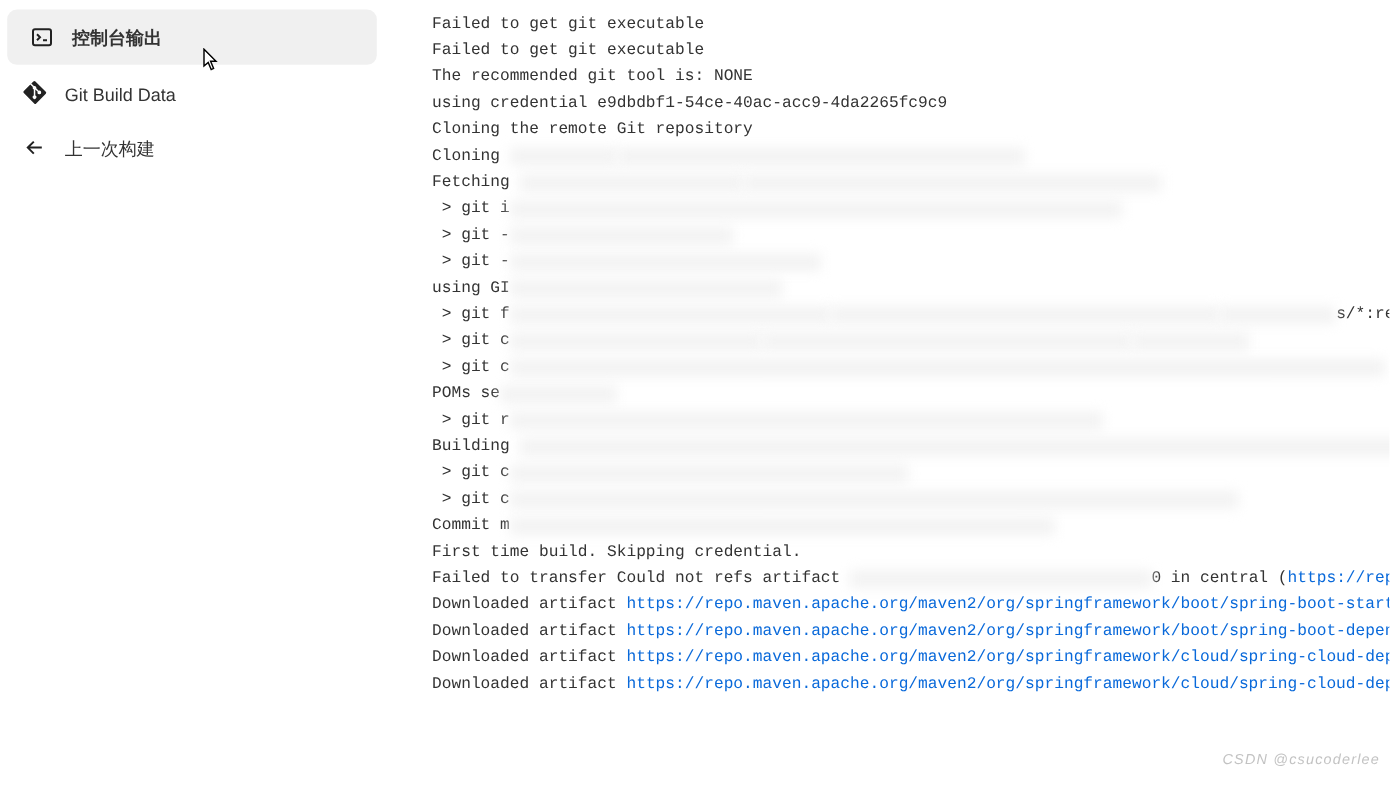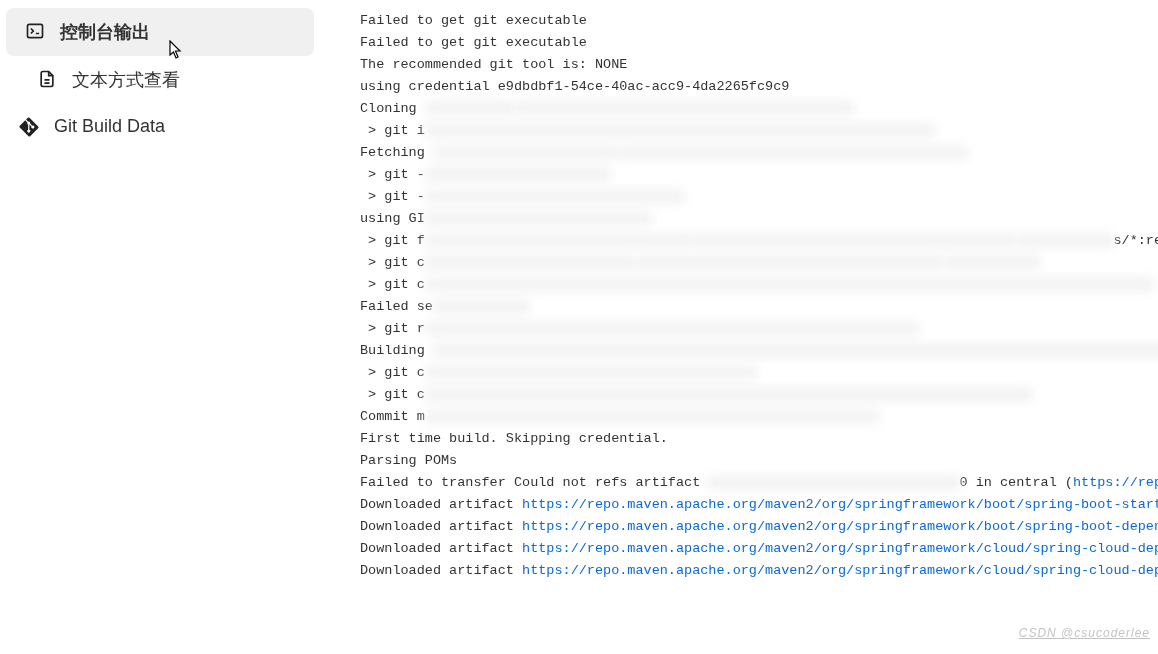--- a/index.html
+++ b/index.html
@@ -1,84 +1,83 @@
 <!DOCTYPE html>
 <html><head>
   <meta charset="utf-8">
   <style>
     * { box-sizing: border-box; margin: 0; padding: 0; }
     body { font-family: -apple-system, "Segoe UI", Arial, sans-serif; font-size: 14px; color: #333; background: #fff; display: flex; height: 654px; width: 1158px; overflow: hidden; }
     .sidebar { width: 320px; flex-shrink: 0; padding: 8px 0; }
-    .sidebar-item { display: flex; align-items: flex-start; padding: 12px 18px; cursor: pointer; font-size: 18px; color: #333; }
+    .sidebar-item { display: flex; align-items: flex-end; padding: 12px 18px; cursor: pointer; font-size: 15px; color: #333; }
     .sidebar-item.active { background: #f0f0f0; border-radius: 8px; margin: 0 6px; font-weight: 600; }
     .sidebar-item.sub { padding-left: 36px; }
     .sidebar-item .icon { width: 22px; height: 22px; margin-right: 14px; display: inline-flex; align-items: center; justify-content: center; flex-shrink: 0; color: #222; }
     .sidebar-item .icon svg { width: 20px; height: 20px; }
     .console { flex: 1; padding: 10px 0 10px 40px; font-family: "Consolas", "Menlo", "Courier New", monospace; font-size: 13.5px; line-height: 22px; color: #333; overflow: hidden; white-space: nowrap; position: relative; }
     .console .line { white-space: pre; }
     .console .link { color: #0969da; }
     .console .blur { filter: blur(5px); background: #f3f3f3; color: transparent; border-radius: 2px; }
     .cursor { position: absolute; width: 16px; height: 22px; z-index: 10; pointer-events: none; }
     .cursor svg { width: 14px; height: 20px; fill: #fff; stroke: #000; stroke-width: 1.2; }
-    .overlay-text { position: absolute; right: 8px; bottom: 10px; font-size: 12px; color: rgba(120,120,120,0.45); font-family: sans-serif; letter-spacing: 1px; font-style: italic; text-decoration: underline; }
+    .overlay-text { position: absolute; right: 8px; bottom: 10px; font-size: 12px; color: rgba(120,120,120,0.45); font-family: sans-serif; letter-spacing: 1px; font-style: italic; }
   </style>
 </head>
 <body>
 
 <div class="sidebar">
   <div class="sidebar-item active">
     <span class="icon">
       <svg viewBox="0 0 24 24" fill="none" stroke="currentColor" stroke-width="2">
           <rect x="3" y="4" width="18" height="16" rx="2"></rect>
           <path d="M7 9l3 3-3 3M13 15h4"></path>
         </svg>
     </span>
     <span>控制台输出</span>
   </div>
-  <div class="sidebar-item sub">
-    <span class="icon">
-      <svg viewBox="0 0 24 24" fill="none" stroke="currentColor" stroke-width="2">
-          <path d="M14 3H7a2 2 0 0 0-2 2v14a2 2 0 0 0 2 2h10a2 2 0 0 0 2-2V8l-5-5z"></path>
-          <path d="M14 3v5h5M9 13h6M9 17h6"></path>
-        </svg>
-    </span>
-    <span>文本方式查看</span>
-  </div>
   <div class="sidebar-item">
     <span class="icon">
       <svg viewBox="0 0 24 24" fill="currentColor">
           <path d="M23 11.4 12.6 1a1.4 1.4 0 0 0-2 0L8.5 3l2.6 2.6a1.8 1.8 0 0 1 2.3 2.3l2.5 2.5a1.8 1.8 0 1 1-1 1l-2.4-2.3v6.1a1.8 1.8 0 1 1-1.5 0V9a1.8 1.8 0 0 1-1-2.3L7.5 4 1 10.6a1.4 1.4 0 0 0 0 2L11.4 23a1.4 1.4 0 0 0 2 0L23 13.4a1.4 1.4 0 0 0 0-2z"></path>
         </svg>
     </span>
     <span>Git Build Data</span>
   </div>
+  <div class="sidebar-item">
+    <span class="icon">
+      <svg viewBox="0 0 24 24" fill="none" stroke="currentColor" stroke-width="2">
+          <path d="M19 12H5M11 18l-6-6 6-6"></path>
+        </svg>
+    </span>
+    <span>上一次构建</span>
+  </div>
 </div>
 
 <div class="console" id="console">
     <div class="line"><span>Failed to get git executable</span></div>
     <div class="line"><span>Failed to get git executable</span></div>
     <div class="line"><span>The recommended git tool is: NONE</span></div>
     <div class="line"><span>using credential e9dbdbf1-54ce-40ac-acc9-4da2265fc9c9</span></div>
+    <div class="line"><span>Cloning the remote Git repository</span></div>
     <div class="line"><span>Cloning </span><span class="blur">xxxxxxxxxx </span><span class="link blur">xxxxxxxxxxxxxxxxxxxxxxxxxxxxxxxxxxxxxxxxxx</span></div>
+    <div class="line"><span>Fetching </span><span class="blur">xxxxxxxxxxxxxxxxxxxxxx </span><span class="link blur">xxxxxxxxxxxxxxxxxxxxxxxxxxxxxxxxxxxxxxxxxxx</span></div>
     <div class="line"><span> &gt; git i</span><span class="blur">xxxxxxxxxxxxxxxxxxxxxxxxxxxxxxxxxxxxxxxxxxxxxxxxxxxxxxxxxxxxxxx</span></div>
-    <div class="line"><span>Fetching </span><span class="blur">xxxxxxxxxxxxxxxxxxxxxx </span><span class="link blur">xxxxxxxxxxxxxxxxxxxxxxxxxxxxxxxxxxxxxxxxxxx</span></div>
     <div class="line"><span> &gt; git -</span><span class="blur">xxxxxxxxxxxxxxxxxxxxxxx</span></div>
     <div class="line"><span> &gt; git -</span><span class="blur">xxxxxxxxxxxxxxxxxxxxxxxxxxxxxxxx</span></div>
     <div class="line"><span>using GI</span><span class="blur">xxxxxxxxxxxxxxxxxxxxxxxxxxxx</span></div>
     <div class="line"><span> &gt; git f</span><span class="blur">xxxxxxxxxxxxxxxxxxxxxxxxxxxxxxxx </span><span class="link blur">xxxxxxxxxxxxxxxxxxxxxxxxxxxxxxxxxxxxxxx </span><span class="blur">xxxxxxxxxxxx</span><span>s/*:refs/remotes/</span></div>
     <div class="line"><span> &gt; git c</span><span class="blur">xxxxxxxxxxxxxxxxxxxxxxxxx </span><span class="link blur">xxxxxxxxxxxxxxxxxxxxxxxxxxxxxxxxxxxxx </span><span class="blur">xxxxxxxxxxxx</span></div>
     <div class="line"><span> &gt; git c</span><span class="blur">xxxxxxxxxxxxxxxxxxxxxxxxxxxxxxxxxxxxxxxxxxxxxxxxxxxxxxxxxxxxxxxxxxxxxxxxxxxxxxxxxxxxxxxxxx</span></div>
-    <div class="line"><span>Failed se</span><span class="blur">xxxxxxxxxxxx</span></div>
+    <div class="line"><span>POMs se</span><span class="blur">xxxxxxxxxxxx</span></div>
     <div class="line"><span> &gt; git r</span><span class="blur">xxxxxxxxxxxxxxxxxxxxxxxxxxxxxxxxxxxxxxxxxxxxxxxxxxxxxxxxxxxxx</span></div>
     <div class="line"><span>Building </span><span class="blur">xxxxxxxxxxxxxxxxxxxxxxxxxxxxxxxxxxxxxxxxxxxxxxxxxxxxxxxxxxxxxxxxxxxxxxxxxxxxxxxxxxxxxxxxxxxxxx</span></div>
     <div class="line"><span> &gt; git c</span><span class="blur">xxxxxxxxxxxxxxxxxxxxxxxxxxxxxxxxxxxxxxxxx</span></div>
     <div class="line"><span> &gt; git c</span><span class="blur">xxxxxxxxxxxxxxxxxxxxxxxxxxxxxxxxxxxxxxxxxxxxxxxxxxxxxxxxxxxxxxxxxxxxxxxxxxx</span></div>
     <div class="line"><span>Commit m</span><span class="blur">xxxxxxxxxxxxxxxxxxxxxxxxxxxxxxxxxxxxxxxxxxxxxxxxxxxxxxxx</span></div>
     <div class="line"><span>First time build. Skipping credential.</span></div>
-    <div class="line"><span>Parsing POMs</span></div>
     <div class="line"><span>Failed to transfer Could not refs artifact </span><span class="blur">xxxxxxxxxxxxxxxxxxxxxxxxxxxxxxx</span><span>0 in central (</span><span class="link">https://repo.maven.apache</span></div>
     <div class="line"><span>Downloaded artifact </span><span class="link">https://repo.maven.apache.org/maven2/org/springframework/boot/spring-boot-starter-parent/2</span></div>
     <div class="line"><span>Downloaded artifact </span><span class="link">https://repo.maven.apache.org/maven2/org/springframework/boot/spring-boot-dependencies/2.7</span></div>
     <div class="line"><span>Downloaded artifact </span><span class="link">https://repo.maven.apache.org/maven2/org/springframework/cloud/spring-cloud-dependencies/2</span></div>
     <div class="line"><span>Downloaded artifact </span><span class="link">https://repo.maven.apache.org/maven2/org/springframework/cloud/spring-cloud-dependencies-p</span></div>
     <div class="overlay-text">CSDN @csucoderlee</div>
 </div>
 
 <div class="cursor" id="cursor" style="left: 168px; top: 40px;">
   <svg viewBox="0 0 12 20">

